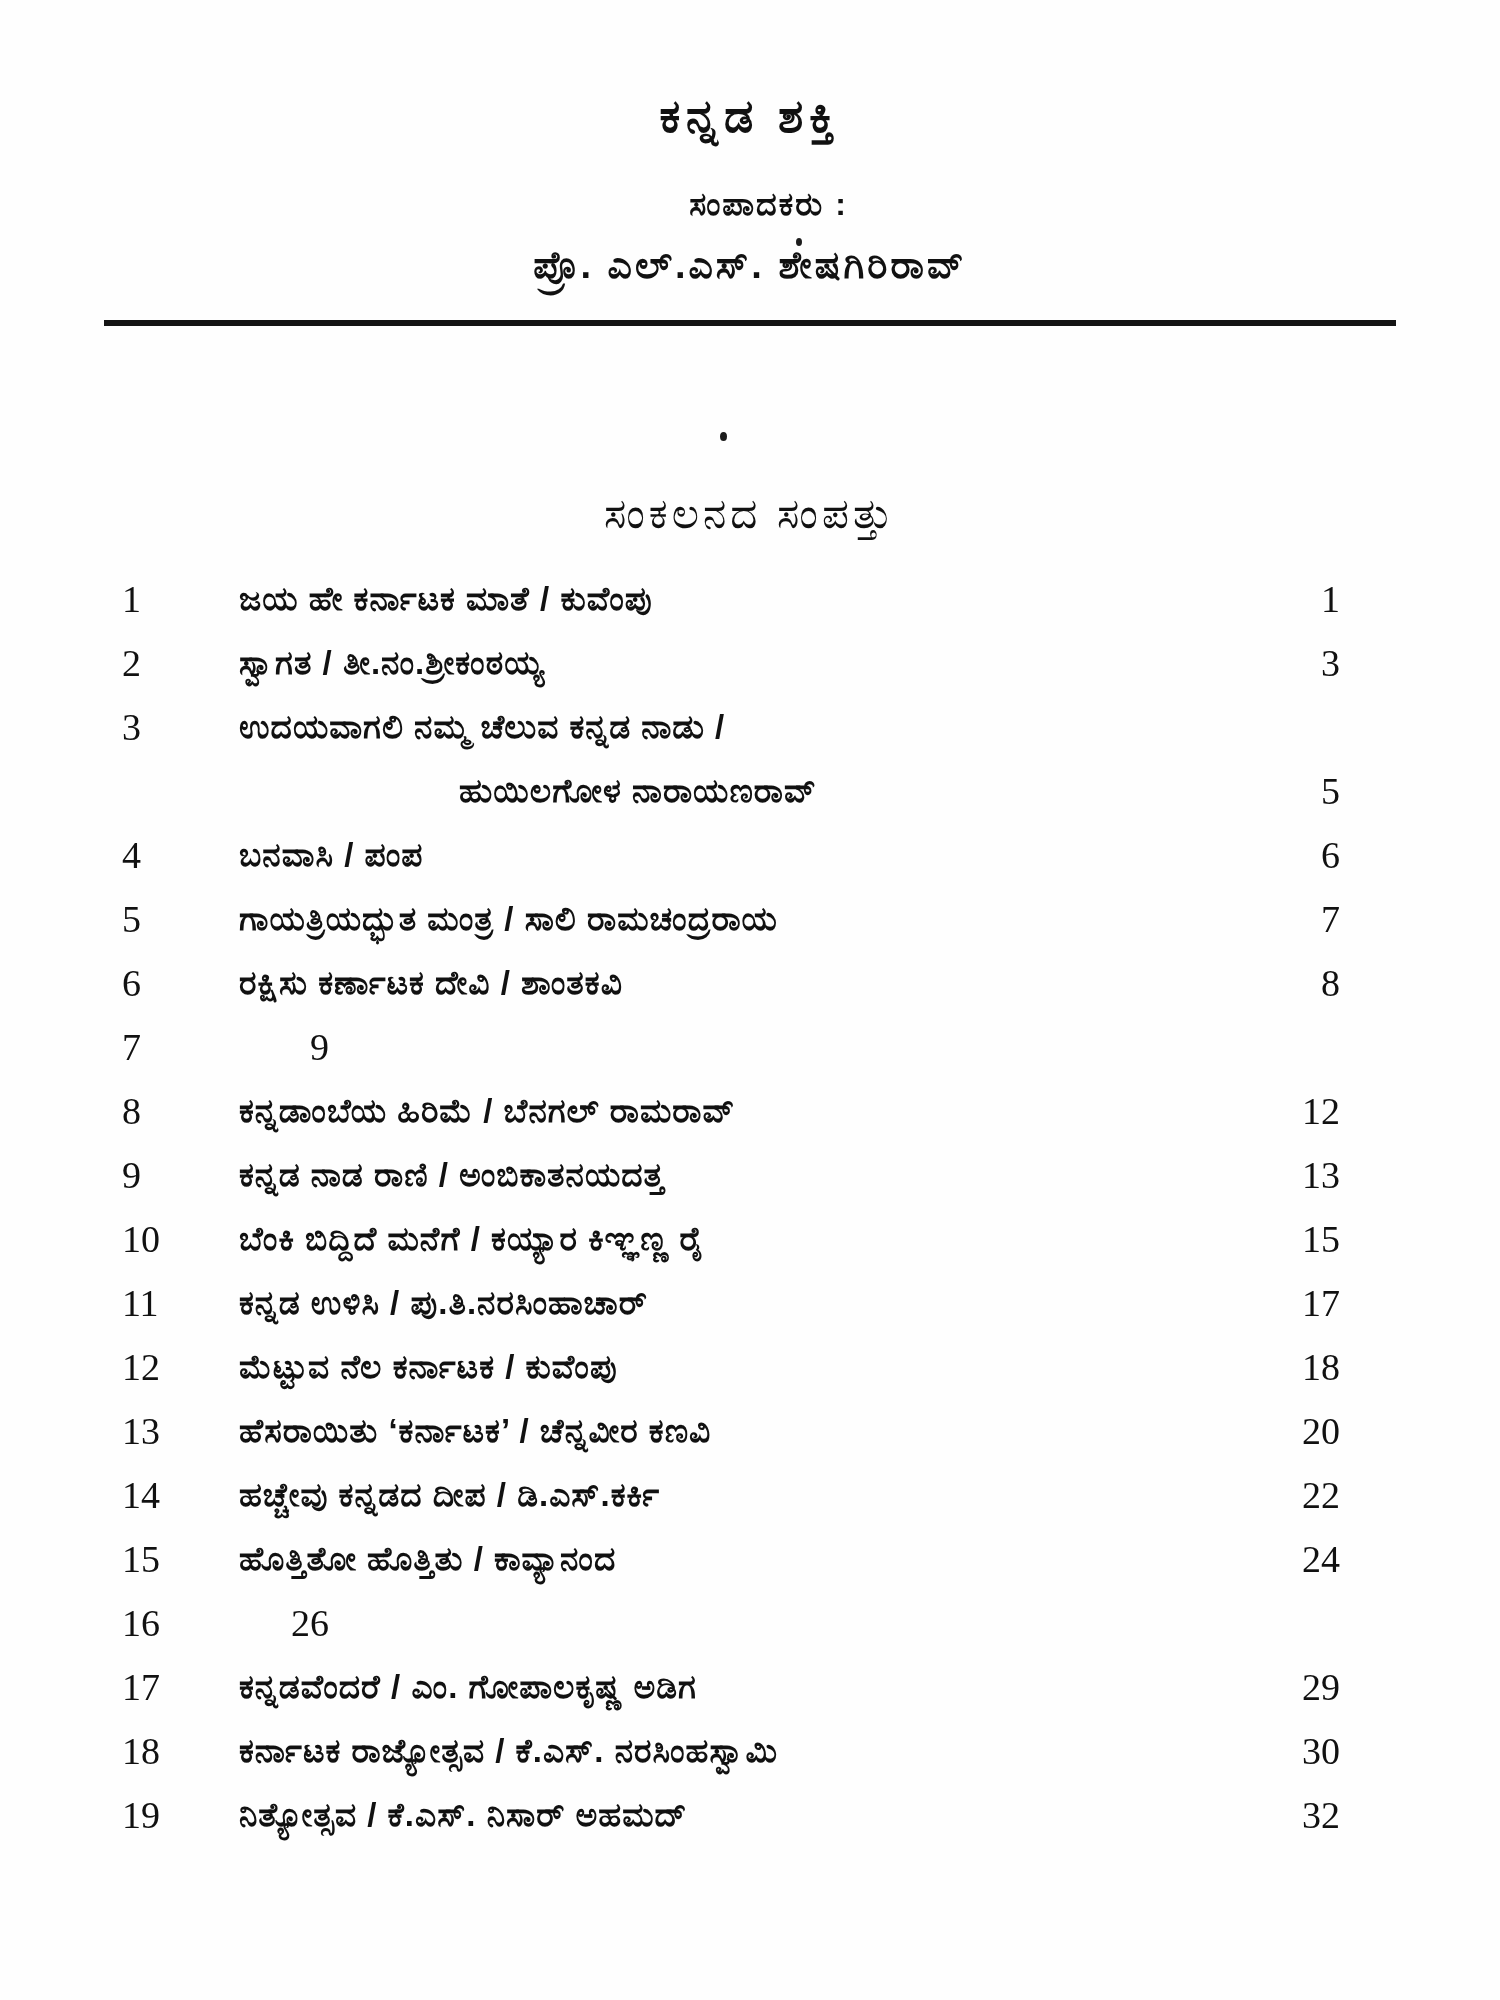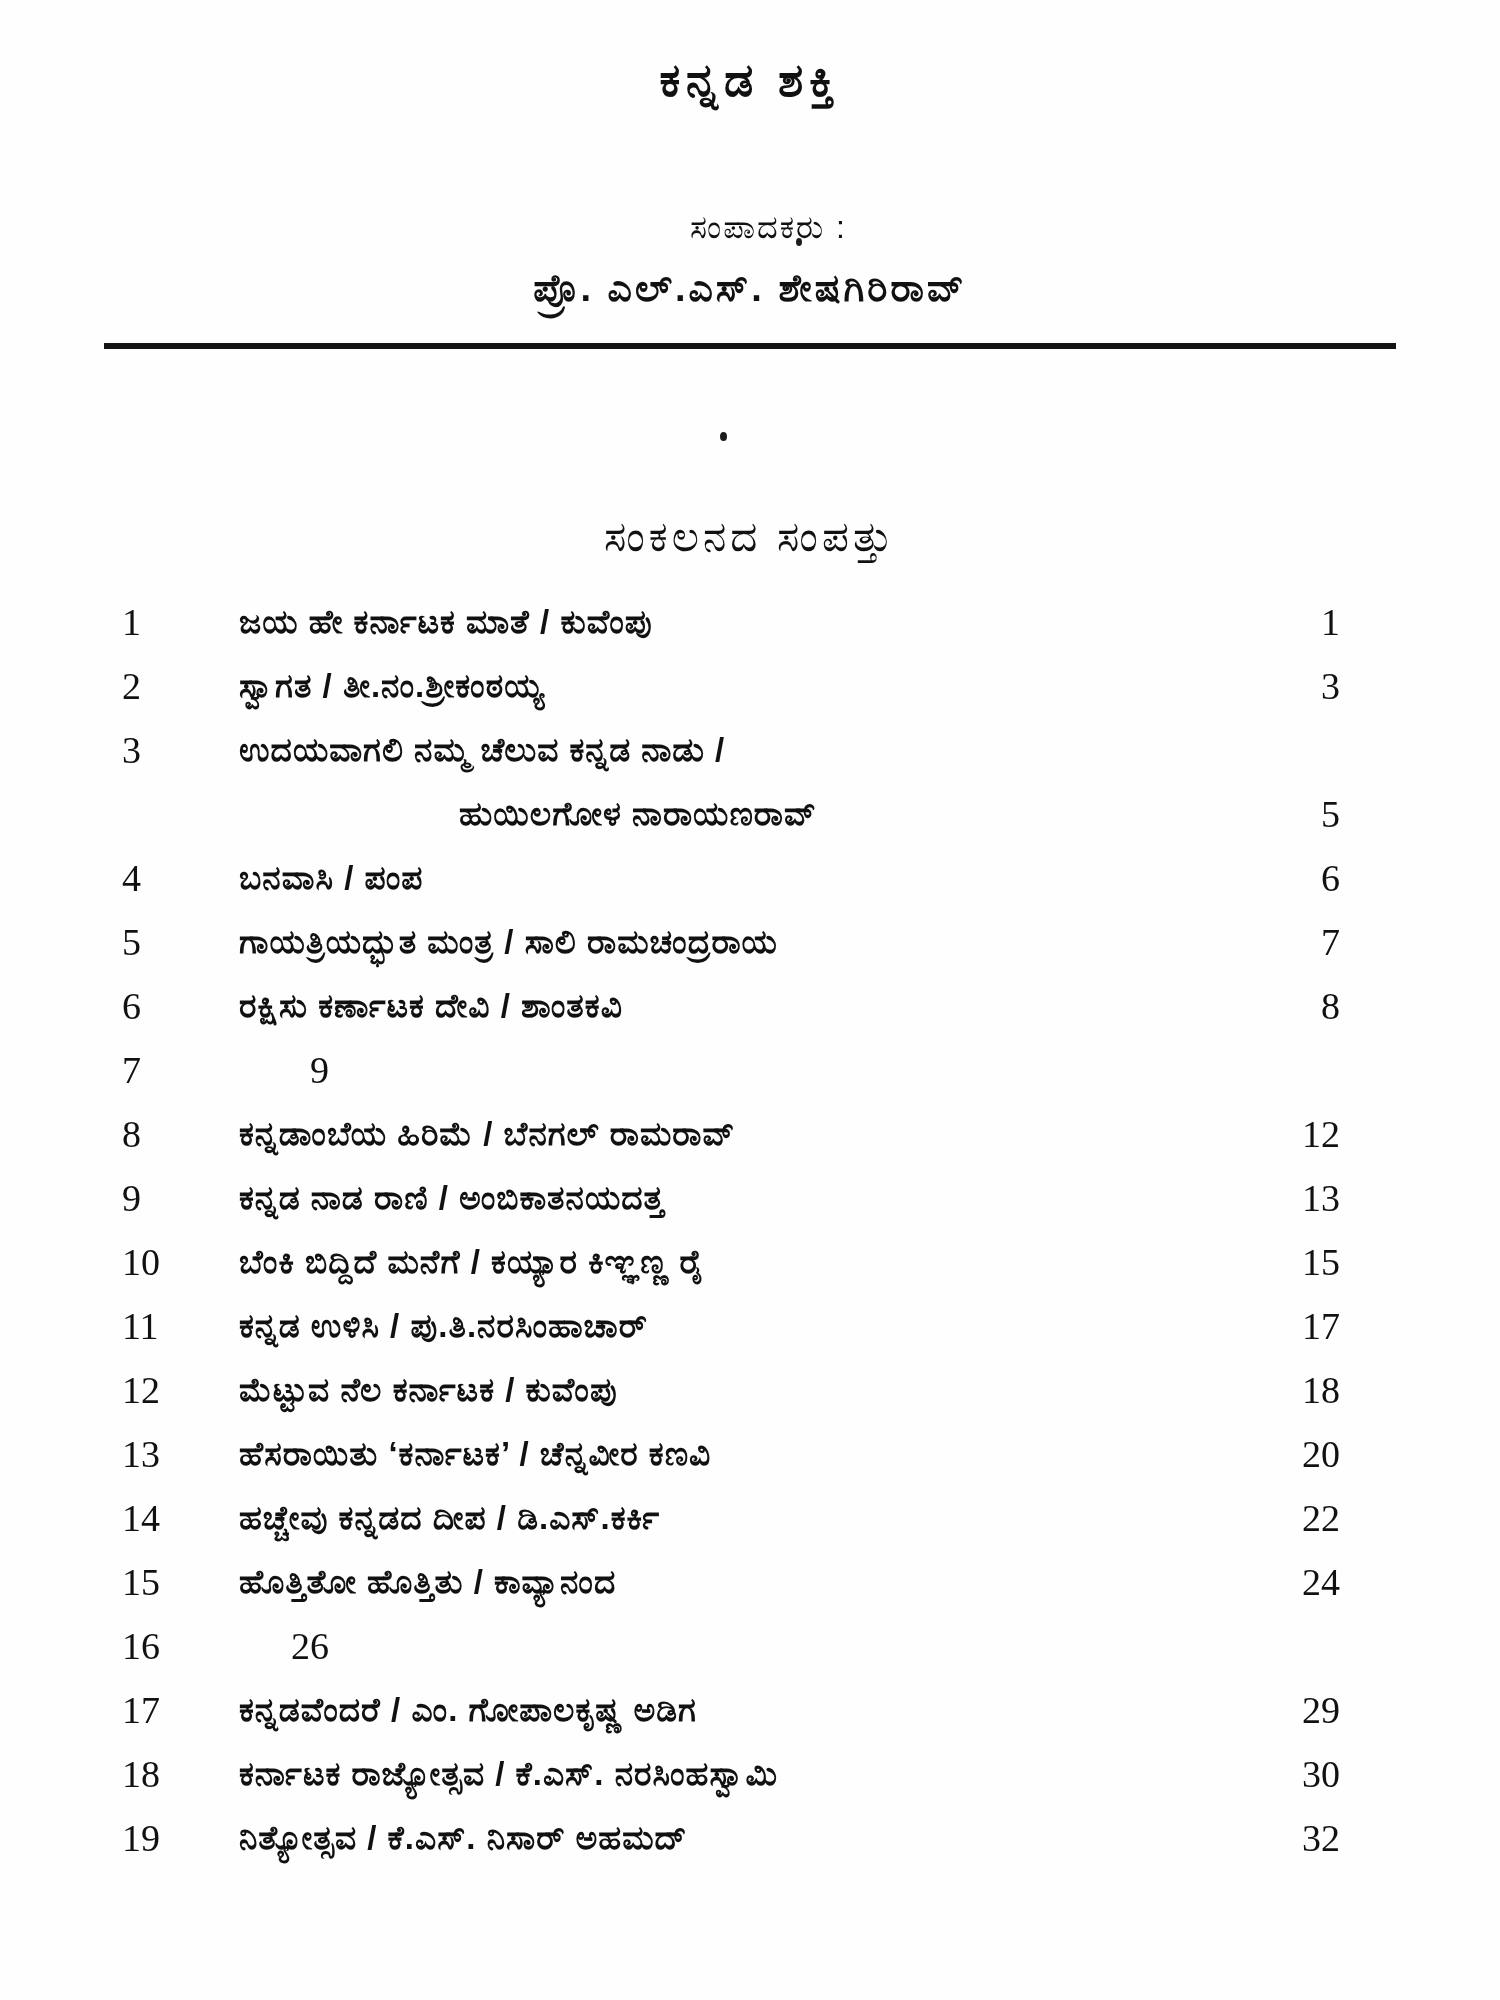--- a/index.html
+++ b/index.html
@@ -14,31 +14,31 @@
     background: #fefefe;
     color: #111111;
     font-family: "Liberation Sans", sans-serif;
     overflow: hidden;
   }
   .header {
     text-align: center;
   }
   .book-title {
     margin: 0;
-    padding-top: 48px;
+    padding-top: 84px;
     font-size: 46px;
     line-height: 64px;
     font-weight: 700;
     letter-spacing: 6px;
   }
   .editor-label {
-    margin-top: 95px;
+    margin-top: 36px;
     font-size: 32px;
     line-height: 40px;
-    font-weight: 400;
+    font-weight: 700;
     letter-spacing: 2px;
     padding-left: 37px;
   }
   .editor-name {
     margin-top: 16px;
     font-size: 38px;
     line-height: 50px;
     font-weight: 700;
     letter-spacing: 3px;
   }

